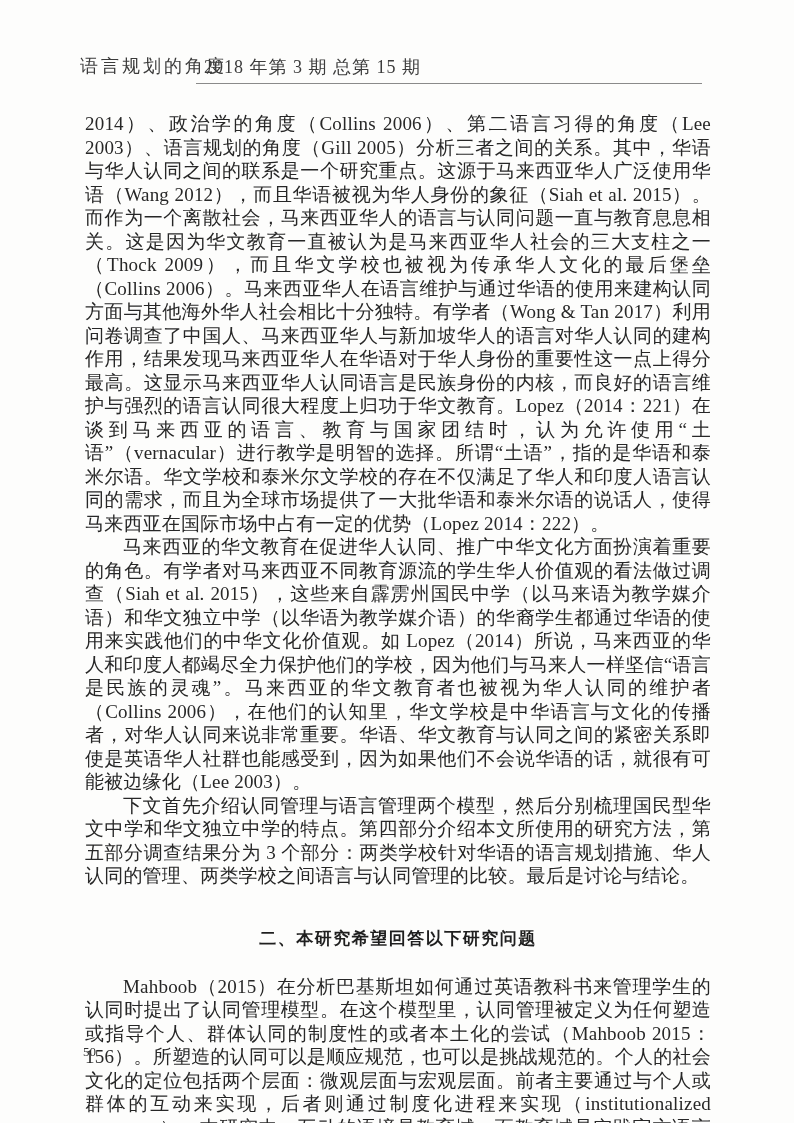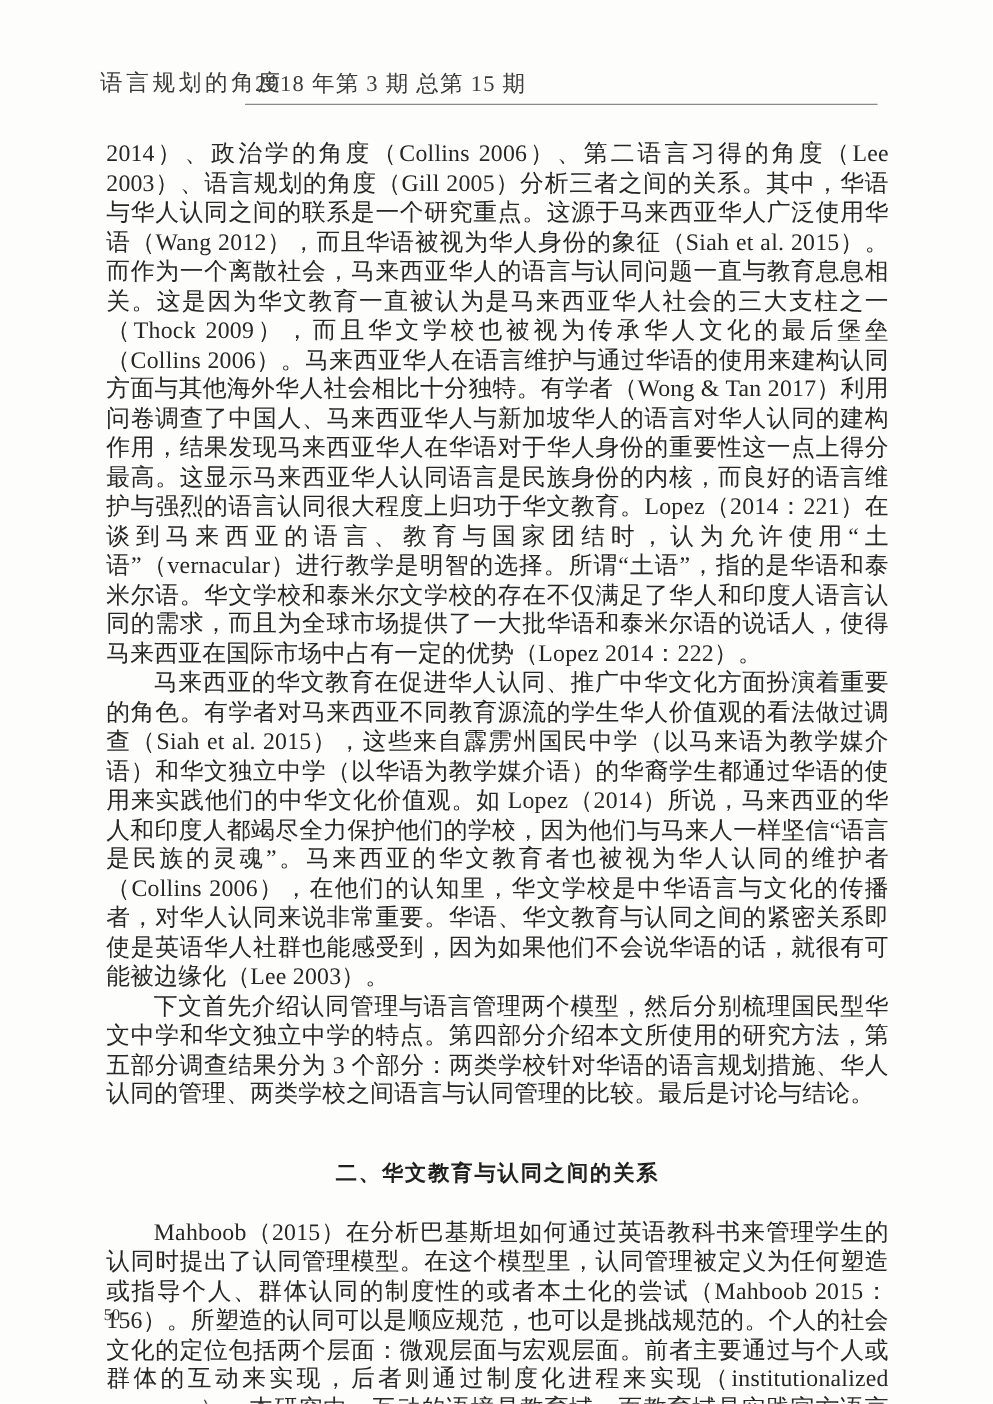--- a/index.html
+++ b/index.html
@@ -81,21 +81,21 @@
   <div class="journal-title">语言规划的角度</div>
   <div class="issue-rule-wrap">
     <div class="issue-info">2018 年第 3 期 总第 15 期</div>
   </div>
 
   <div class="body-text">
     <p class="no-indent">2014）、政治学的角度（Collins 2006）、第二语言习得的角度（Lee 2003）、语言规划的角度（Gill 2005）分析三者之间的关系。其中，华语与华人认同之间的联系是一个研究重点。这源于马来西亚华人广泛使用华语（Wang 2012），而且华语被视为华人身份的象征（Siah et al. 2015）。而作为一个离散社会，马来西亚华人的语言与认同问题一直与教育息息相关。这是因为华文教育一直被认为是马来西亚华人社会的三大支柱之一（Thock 2009），而且华文学校也被视为传承华人文化的最后堡垒（Collins 2006）。马来西亚华人在语言维护与通过华语的使用来建构认同方面与其他海外华人社会相比十分独特。有学者（Wong &amp; Tan 2017）利用问卷调查了中国人、马来西亚华人与新加坡华人的语言对华人认同的建构作用，结果发现马来西亚华人在华语对于华人身份的重要性这一点上得分最高。这显示马来西亚华人认同语言是民族身份的内核，而良好的语言维护与强烈的语言认同很大程度上归功于华文教育。Lopez（2014：221）在谈到马来西亚的语言、教育与国家团结时，认为允许使用“土语”（vernacular）进行教学是明智的选择。所谓“土语”，指的是华语和泰米尔语。华文学校和泰米尔文学校的存在不仅满足了华人和印度人语言认同的需求，而且为全球市场提供了一大批华语和泰米尔语的说话人，使得马来西亚在国际市场中占有一定的优势（Lopez 2014：222）。</p>
     <p class="indent">马来西亚的华文教育在促进华人认同、推广中华文化方面扮演着重要的角色。有学者对马来西亚不同教育源流的学生华人价值观的看法做过调查（Siah et al. 2015），这些来自霹雳州国民中学（以马来语为教学媒介语）和华文独立中学（以华语为教学媒介语）的华裔学生都通过华语的使用来实践他们的中华文化价值观。如 Lopez（2014）所说，马来西亚的华人和印度人都竭尽全力保护他们的学校，因为他们与马来人一样坚信“语言是民族的灵魂”。马来西亚的华文教育者也被视为华人认同的维护者（Collins 2006），在他们的认知里，华文学校是中华语言与文化的传播者，对华人认同来说非常重要。华语、华文教育与认同之间的紧密关系即使是英语华人社群也能感受到，因为如果他们不会说华语的话，就很有可能被边缘化（Lee 2003）。</p>
     <p class="indent">下文首先介绍认同管理与语言管理两个模型，然后分别梳理国民型华文中学和华文独立中学的特点。第四部分介绍本文所使用的研究方法，第五部分调查结果分为 3 个部分：两类学校针对华语的语言规划措施、华人认同的管理、两类学校之间语言与认同管理的比较。最后是讨论与结论。</p>
 
-    <div class="section-heading">二、华文教育与认同之间的关系</div>
+    <div class="section-heading">二、本研究希望回答以下研究问题</div>
 
     <p class="indent">Mahboob（2015）在分析巴基斯坦如何通过英语教科书来管理学生的认同时提出了认同管理模型。在这个模型里，认同管理被定义为任何塑造或指导个人、群体认同的制度性的或者本土化的尝试（Mahboob 2015：156）。所塑造的认同可以是顺应规范，也可以是挑战规范的。个人的社会文化的定位包括两个层面：微观层面与宏观层面。前者主要通过与个人或群体的互动来实现，后者则通过制度化进程来实现（institutionalized processes）。本研究中，互动的语境是教育域，而教育域是实践官方语言政策的重要领域。因此，学校提倡的通常是顺应社会规范的认同。不过，实际的情况往往比较复</p>
   </div>
 
   <div class="page-number">50</div>
 
 
 </div>
 
 </body></html>

